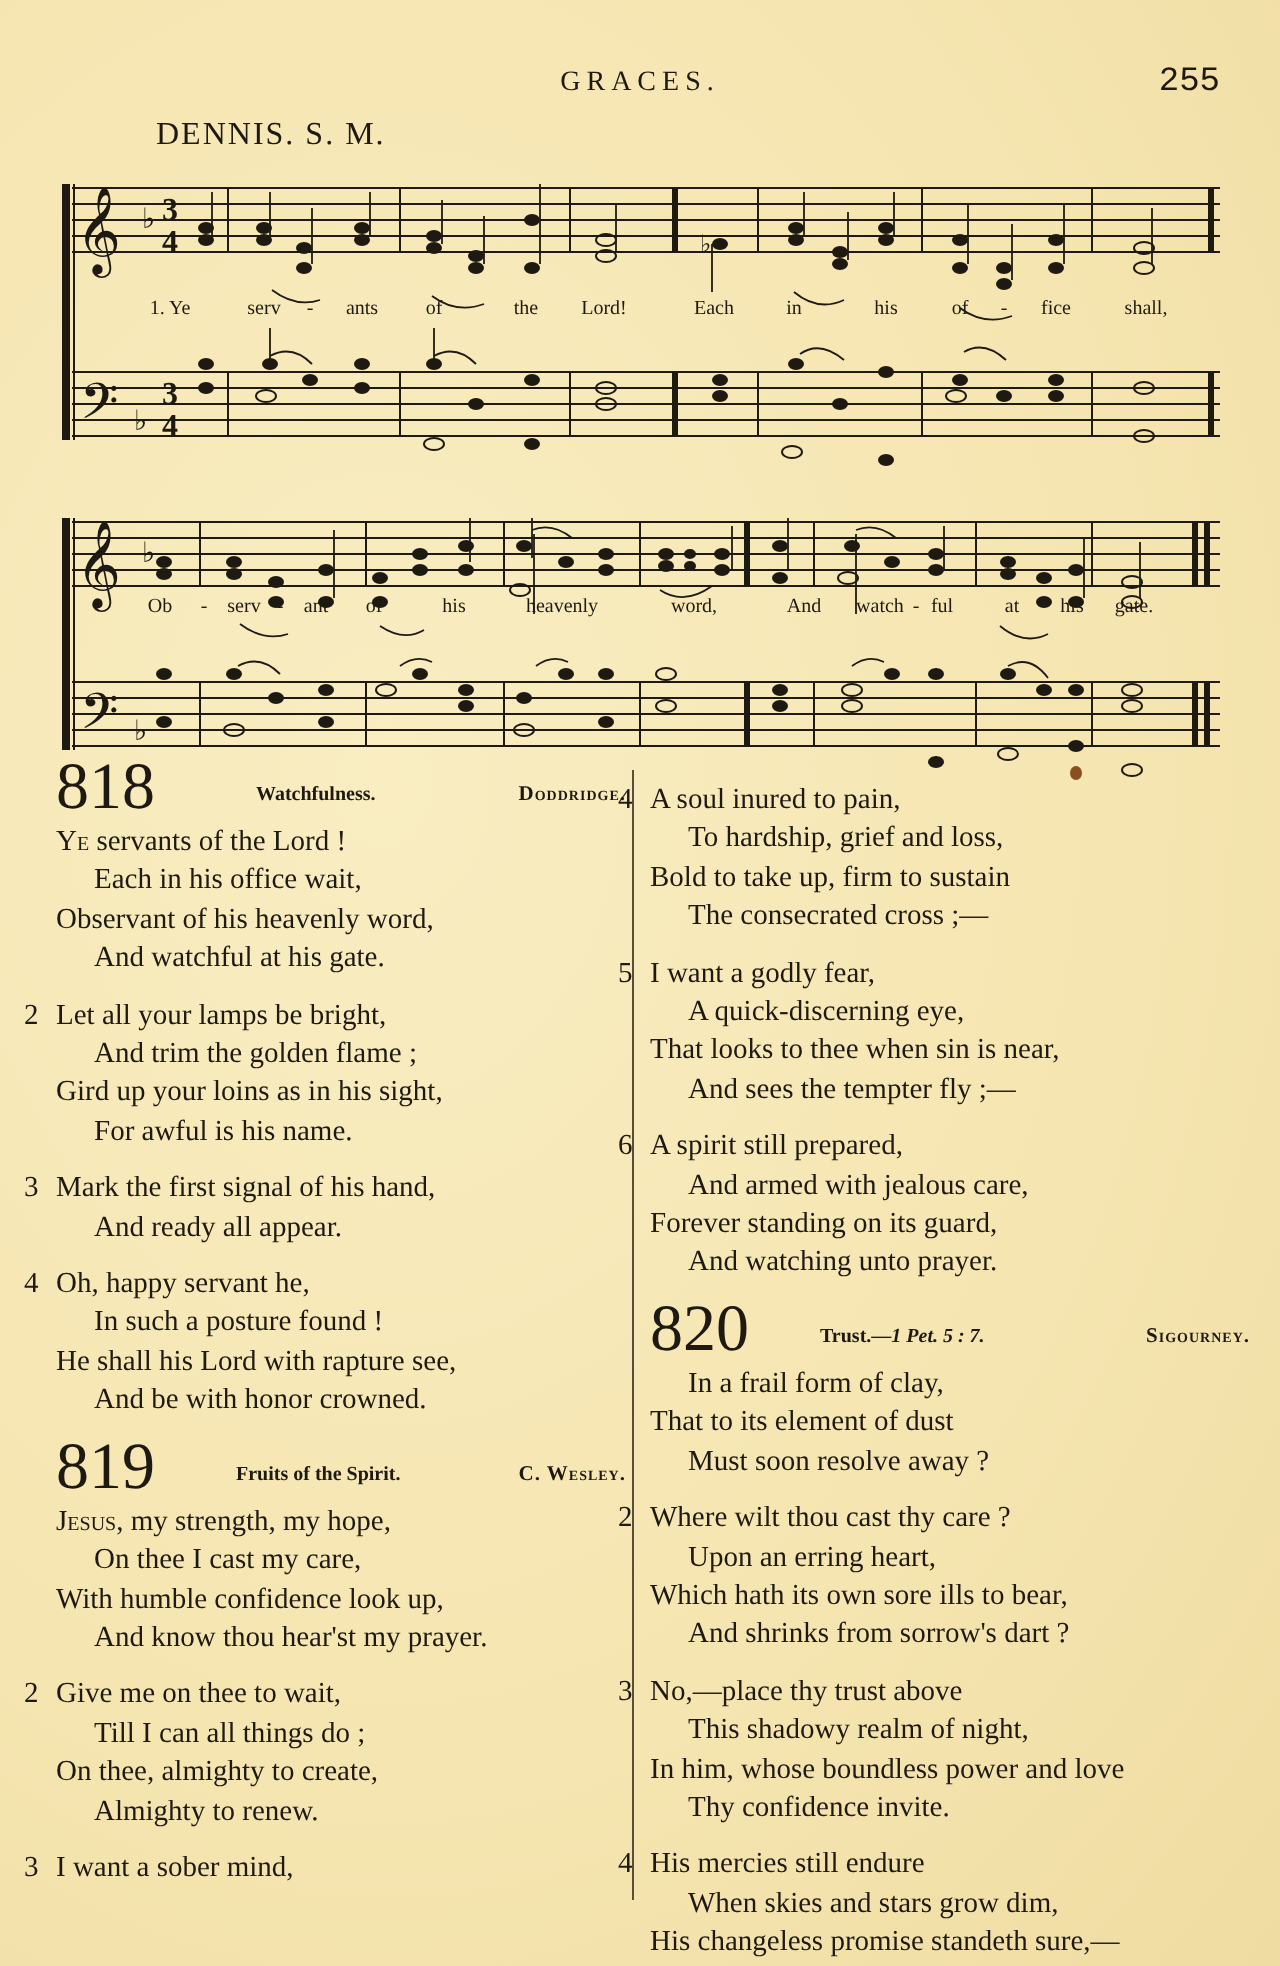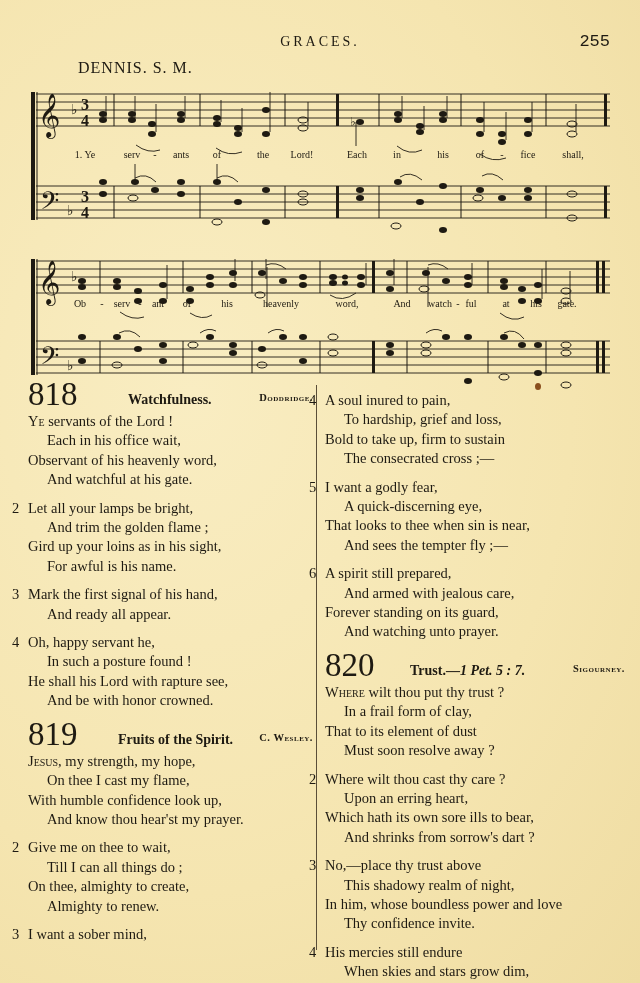--- a/index.html
+++ b/index.html
@@ -16,21 +16,21 @@
   .system svg { position:absolute; left:0; top:0; overflow:visible; }
   .lyrics { position:absolute; left:0; width:100%; height:16px; font-size:10px; }
   .lyrics span { position:absolute; white-space:nowrap; transform:translateX(-50%); }
 
   .col { position:absolute; top:380px; }
   .col-left { left:28px; width:285px; }
   .col-right { left:325px; width:300px; }
   .col-divider { position:absolute; left:316px; top:385px; width:1px; height:565px; background:#5a4e38; }
   .hymn-head { position:relative; height:32px; }
   .hymn-num { position:absolute; left:0; top:-4px; font-size:33px; }
-  .hymn-topic { position:absolute; top:12px; font-size:14px; font-weight:bold; }
+  .hymn-topic { position:absolute; top:12px; font-size:10px; font-weight:bold; }
   .hymn-author { position:absolute; right:0; top:12px; font-size:10.5px; font-weight:bold; font-variant:small-caps; letter-spacing:0.5px; }
   .stanza { margin-bottom:9px; }
   .line { font-size:14.5px; line-height:19.4px; white-space:nowrap; position:relative; }
   .line.indent { padding-left:19px; }
   .sn { position:absolute; left:-16px; }
   .sc { font-variant:small-caps; }
   .stain { position:absolute; left:535px; top:383px; width:6px; height:7px; border-radius:50%; background:#8a4f1e; }
 </style>
 </head>
 <body>
@@ -384,21 +384,21 @@
     <div class="line indent">And be with honor crowned.</div>
   </div>
 
   <div class="hymn-head">
     <span class="hymn-num">819</span>
     <span class="hymn-topic" style="left:90px">Fruits of the Spirit.</span>
     <span class="hymn-author">C. Wesley.</span>
   </div>
   <div class="stanza">
     <div class="line"><span class="sc">Jesus,</span> <span>my strength, my hope,</span></div>
-    <div class="line indent">On thee I cast my flame,</div>
+    <div class="line indent">On thee I cast my care,</div>
     <div class="line">With humble confidence look up,</div>
     <div class="line indent">And know thou hear'st my prayer.</div>
   </div>
   <div class="stanza">
     <div class="line"><span class="sn">2</span><span>Give me on thee to wait,</span></div>
     <div class="line indent">Till I can all things do ;</div>
     <div class="line">On thee, almighty to create,</div>
     <div class="line indent">Almighty to renew.</div>
   </div>
   <div class="stanza">
@@ -426,21 +426,20 @@
     <div class="line">Forever standing on its guard,</div>
     <div class="line indent">And watching unto prayer.</div>
   </div>
 
   <div class="hymn-head">
     <span class="hymn-num">820</span>
     <span class="hymn-topic" style="left:85px"><span>Trust.—</span><i>1 Pet. 5 : 7.</i></span>
     <span class="hymn-author">Sigourney.</span>
   </div>
   <div class="stanza">
-    <div class="line"><span class="sc">Where</span> <span>wilt thou put thy trust ?</span></div>
     <div class="line indent">In a frail form of clay,</div>
     <div class="line">That to its element of dust</div>
     <div class="line indent">Must soon resolve away ?</div>
   </div>
   <div class="stanza">
     <div class="line"><span class="sn">2</span><span>Where wilt thou cast thy care ?</span></div>
     <div class="line indent">Upon an erring heart,</div>
     <div class="line">Which hath its own sore ills to bear,</div>
     <div class="line indent">And shrinks from sorrow's dart ?</div>
   </div>

